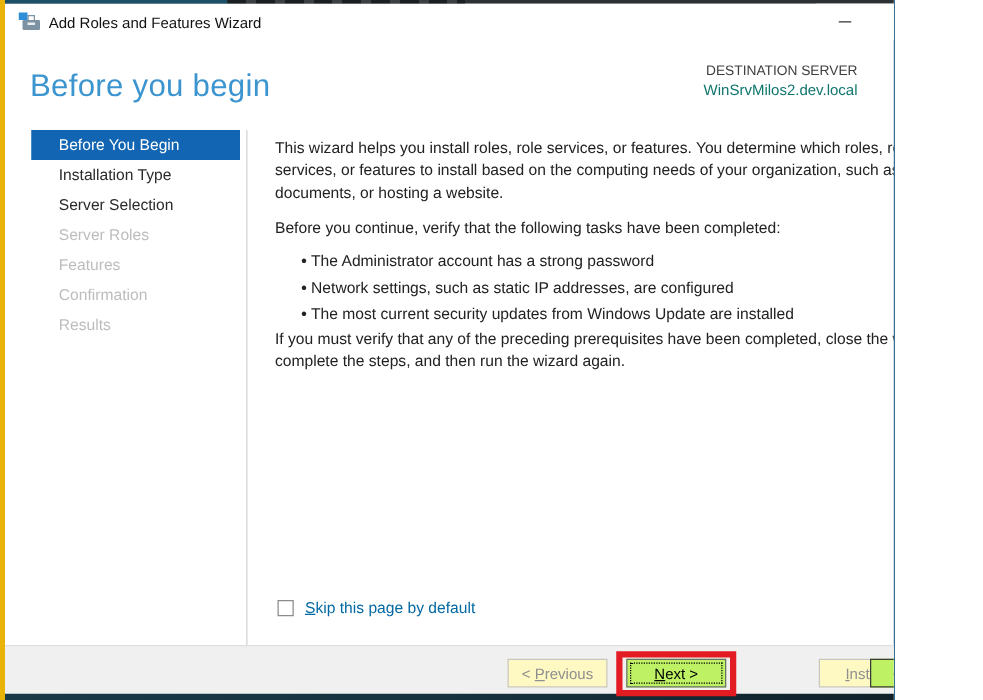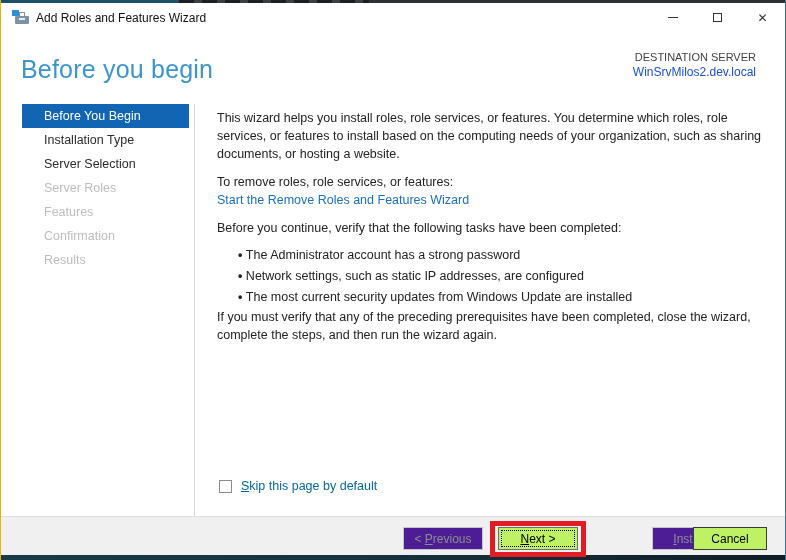--- a/index.html
+++ b/index.html
@@ -5,22 +5,22 @@
   :root{
     --accent:#1165b2;
     --header-title:#3d95d0;
     --link:#1a6fc4;
     --annotation:#e31b23;
     --top-teal:#1d4f66;
     --bottom-strip:#15323e;
   }
   *{margin:0;padding:0;box-sizing:border-box;}
   body{font-family:"Liberation Sans",sans-serif;background:#fff;}
-  #window{position:relative;width:786px;height:560px;background:#fff;overflow:hidden;
-          border-left:1px solid #eab308;border-right:1px solid #3c6e8f;}
+  #window{position:relative;width:716px;height:560px;background:#fff;overflow:hidden;
+          border-left:4px solid #eab308;border-right:1px solid #3c6e8f;}
 
   
   .top-strip{position:absolute;left:0;top:0;width:786px;height:3px;background:#2c3133;}
   .top-strip .teal{position:absolute;left:0;top:0;width:178px;height:3px;background:var(--top-teal);}
   .top-strip .marks{position:absolute;left:178px;top:0;width:190px;height:3px;
       background:repeating-linear-gradient(90deg,#1b1f21 0 15px,#3a4043 15px 23px);}
 
   
   .titlebar{position:absolute;left:0;top:3px;width:784px;height:29px;background:#fff;}
   .app-icon{position:absolute;left:11px;top:7px;width:18px;height:15px;}
@@ -32,21 +32,21 @@
   .caption-buttons{position:absolute;right:0;top:0;height:29px;display:flex;}
   .cap-btn{width:45px;height:29px;display:flex;align-items:center;justify-content:center;background:#fff;border:none;cursor:default;}
   .min-glyph{display:block;width:10px;height:1px;background:#333;}
   .max-glyph{display:block;width:9px;height:9px;border:1px solid #333;background:#fff;}
   .close-glyph{font-size:12px;color:#333;line-height:1;}
 
   
   .header-title{position:absolute;left:20px;top:55px;font-size:25px;font-weight:300;color:var(--header-title);letter-spacing:.2px;}
   .dest{position:absolute;right:29px;top:50px;text-align:right;}
   .dest-label{font-size:11px;color:#3f3f3f;line-height:14px;}
-  .dest-server{font-size:12px;color:#1d4ed8;line-height:16px;}
+  .dest-server{font-size:12px;color:#0f766e;line-height:16px;}
 
   
   .nav{position:absolute;left:0;top:104px;width:193px;}
   .nav-item{height:24px;line-height:24px;margin-left:21px;width:167px;padding-left:22px;
             font-size:12.5px;color:#2a2a2a;white-space:nowrap;cursor:default;}
   .nav-item.active{background:var(--accent);color:#fff;}
   .nav-item.disabled{color:#bdbdbd;}
   .divider{position:absolute;left:193px;top:104px;width:1px;height:412px;background:#d4d4d4;}
 
   
@@ -62,21 +62,21 @@
   .content .continue{margin-top:12px;}
 
   
   .skip-row{position:absolute;left:218px;top:479px;display:flex;align-items:center;gap:9px;font-size:12.5px;color:#0369a1;}
   .checkbox{width:13px;height:13px;background:#fff;border:1px solid #8b8b8b;}
 
   
   .footer{position:absolute;left:0;top:516px;width:786px;height:39px;background:#f0f0f0;border-top:1px solid #dfdfdf;}
   .btn{position:absolute;height:23px;font-family:"Liberation Sans",sans-serif;font-size:12px;color:#000;
        background:#bef264;border:1px solid #adadad;cursor:default;}
-  .btn.disabled{color:#8f8f8f;background:#4c1d95;border-color:#c6c6c6;}
+  .btn.disabled{color:#8f8f8f;background:#fef9c3;border-color:#c6c6c6;}
   .btn-prev{left:402px;top:527px;width:80px;}
   .btn-next{left:497px;top:527px;width:80px;border-color:#6e6e6e;outline:1px dotted #000;outline-offset:-4px;z-index:6;}
   .btn-install{left:608px;top:527px;width:74px;margin-left:43px;}
   .btn-cancel{left:692px;top:527px;width:74px;border-color:#3a3a3a;}
   .ak{text-decoration:underline;}
 
   
   .red-box{position:absolute;left:489px;top:521px;width:96px;height:36px;
            border:5px solid var(--annotation);z-index:5;pointer-events:none;}
 
@@ -127,24 +127,20 @@
     <div class="nav-item">Server Selection</div>
     <div class="nav-item disabled">Server Roles</div>
     <div class="nav-item disabled">Features</div>
     <div class="nav-item disabled">Confirmation</div>
     <div class="nav-item disabled">Results</div>
   </div>
   <div class="divider"></div>
 
   <div class="content">
     <p class="intro">This wizard helps you install roles, role services, or features. You determine which roles, role services, or features to install based on the computing needs of your organization, such as sharing documents, or hosting a website.</p>
-    <div class="remove-block">
-      <div>To remove roles, role services, or features:</div>
-      <div class="link">Start the Remove Roles and Features Wizard</div>
-    </div>
     <p class="verify">Before you continue, verify that the following tasks have been completed:</p>
     <ul>
       <li>The Administrator account has a strong password</li>
       <li>Network settings, such as static IP addresses, are configured</li>
       <li>The most current security updates from Windows Update are installed</li>
     </ul>
     <p class="note">If you must verify that any of the preceding prerequisites have been completed, close the wizard, complete the steps, and then run the wizard again.</p>
   </div>
 
   <div class="skip-row">

